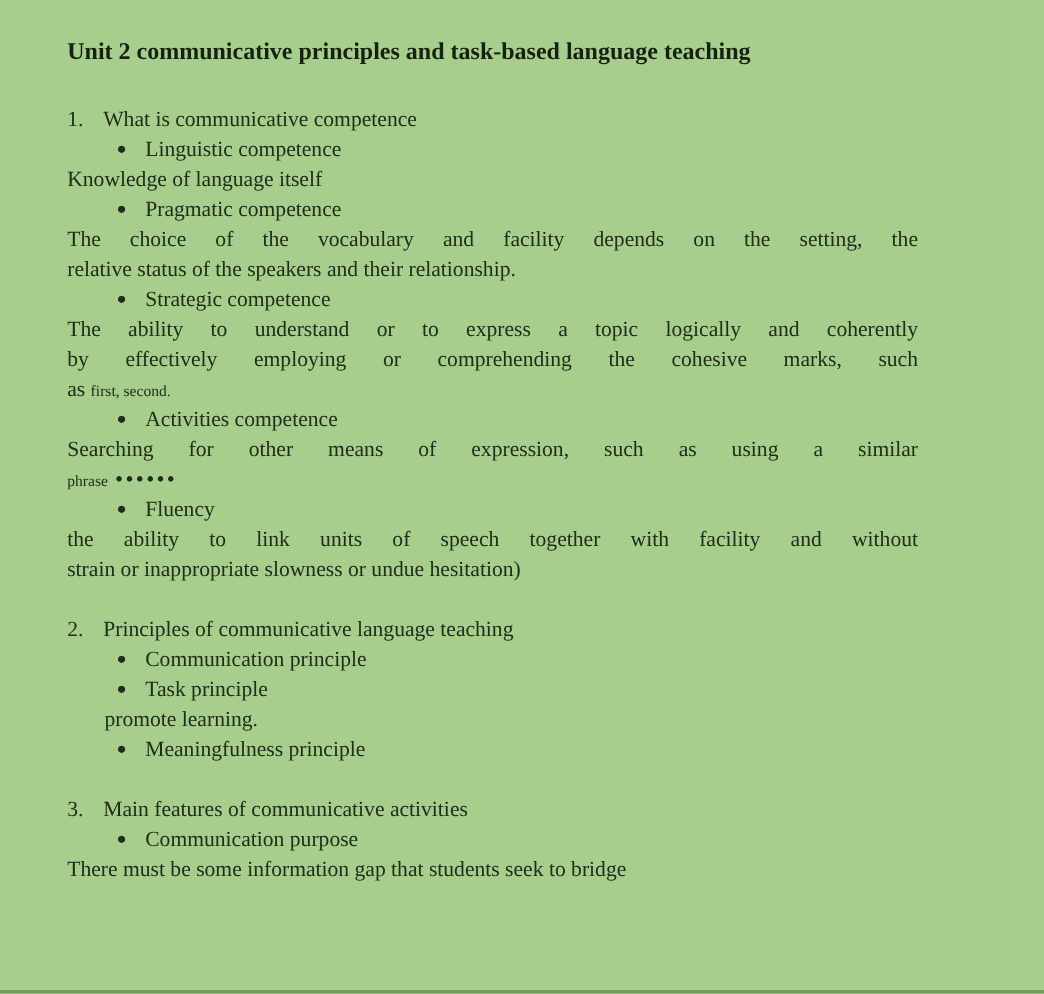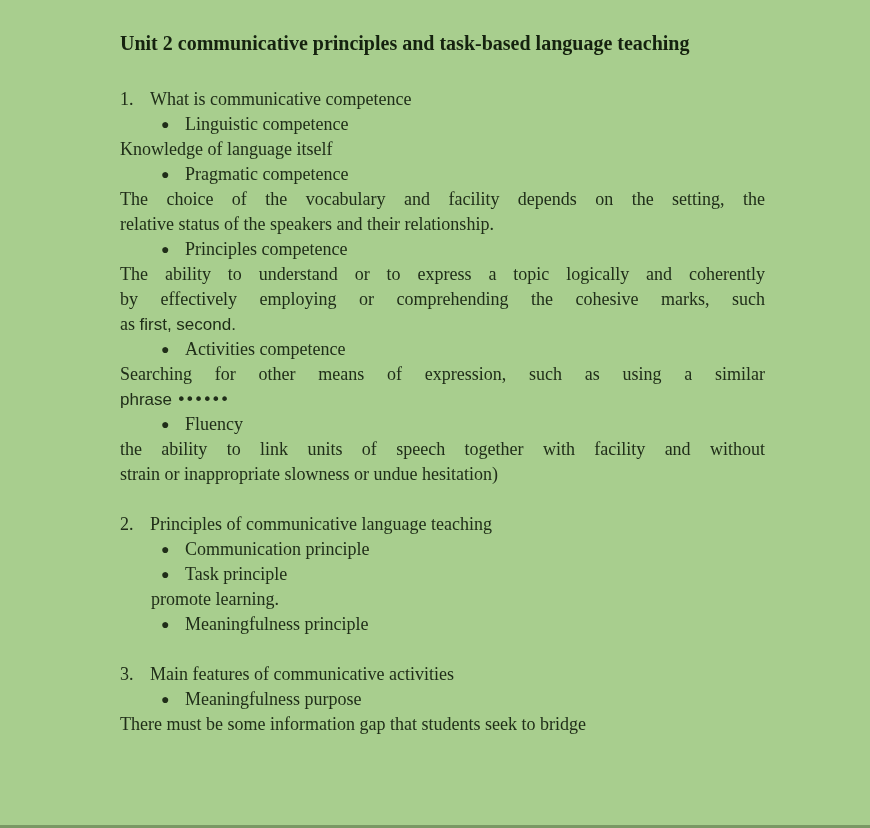--- a/index.html
+++ b/index.html
@@ -8,21 +8,21 @@
     --ink_strong: #15220f;
   }
   * { margin: 0; padding: 0; box-sizing: border-box; }
   html, body {
     width: 870px; height: 828px;
     overflow: hidden;
     background: var(--bg);
   }
   .page {
     width: 870px; height: 828px;
-    padding: 31px 105px 0 120px;
+    padding: 31px 105px 0 56px;
     font-family: "Liberation Serif", serif;
     font-size: 18px;
     color: var(--ink);
     position: relative;
   }
   .line { height: 25px; line-height: 25px; white-space: nowrap; }
   .title-row {
     font-size: 20px;
     font-weight: bold;
     color: var(--ink_strong);
@@ -35,22 +35,22 @@
   .b-body { }
   .p-body { margin-left: 31px; }
   .stretch {
     white-space: normal;
     text-align: justify;
     text-align-last: justify;
     overflow: hidden;
   }
   .blank { height: 25px; }
   .mono {
-    font-family: Liberation Sans, sans-serif;
-    font-size: 17px;
+    font-family: Liberation Serif, serif;
+    font-size: 13px;
   }
   .dots {
     font-family: "DejaVu Sans Mono", monospace;
     font-size: 16px;
     letter-spacing: -1px;
   }
   .bottom-edge {
     position: absolute;
     left: 0; right: 0; bottom: 0;
     height: 3px;
@@ -77,21 +77,21 @@
 
   <div class="line bullet-row">
     <span class="marker">●</span>
     <span>Pragmatic competence</span>
   </div>
   <div class="line b-body stretch">The choice of the vocabulary and facility depends on the setting, the</div>
   <div class="line b-body">relative status of the speakers and their relationship.</div>
 
   <div class="line bullet-row">
     <span class="marker">●</span>
-    <span>Principles competence</span>
+    <span>Strategic competence</span>
   </div>
   <div class="line b-body stretch">The ability to understand or to express a topic logically and coherently</div>
   <div class="line b-body stretch">by effectively employing or comprehending the cohesive marks, such</div>
   <div class="line b-body">
     <span>as</span>
     <span class="mono">first, second.</span>
   </div>
 
   <div class="line bullet-row">
     <span class="marker">●</span>
@@ -136,18 +136,18 @@
 
   <div class="blank"></div>
 
   <div class="line num-row">
     <span class="num">3.</span>
     <span>Main features of communicative activities</span>
   </div>
 
   <div class="line bullet-row">
     <span class="marker">●</span>
-    <span>Meaningfulness purpose</span>
+    <span>Communication purpose</span>
   </div>
   <div class="line b-body">There must be some information gap that students seek to bridge</div>
 
   <div class="bottom-edge"></div>
 </div>
 
 </body></html>

